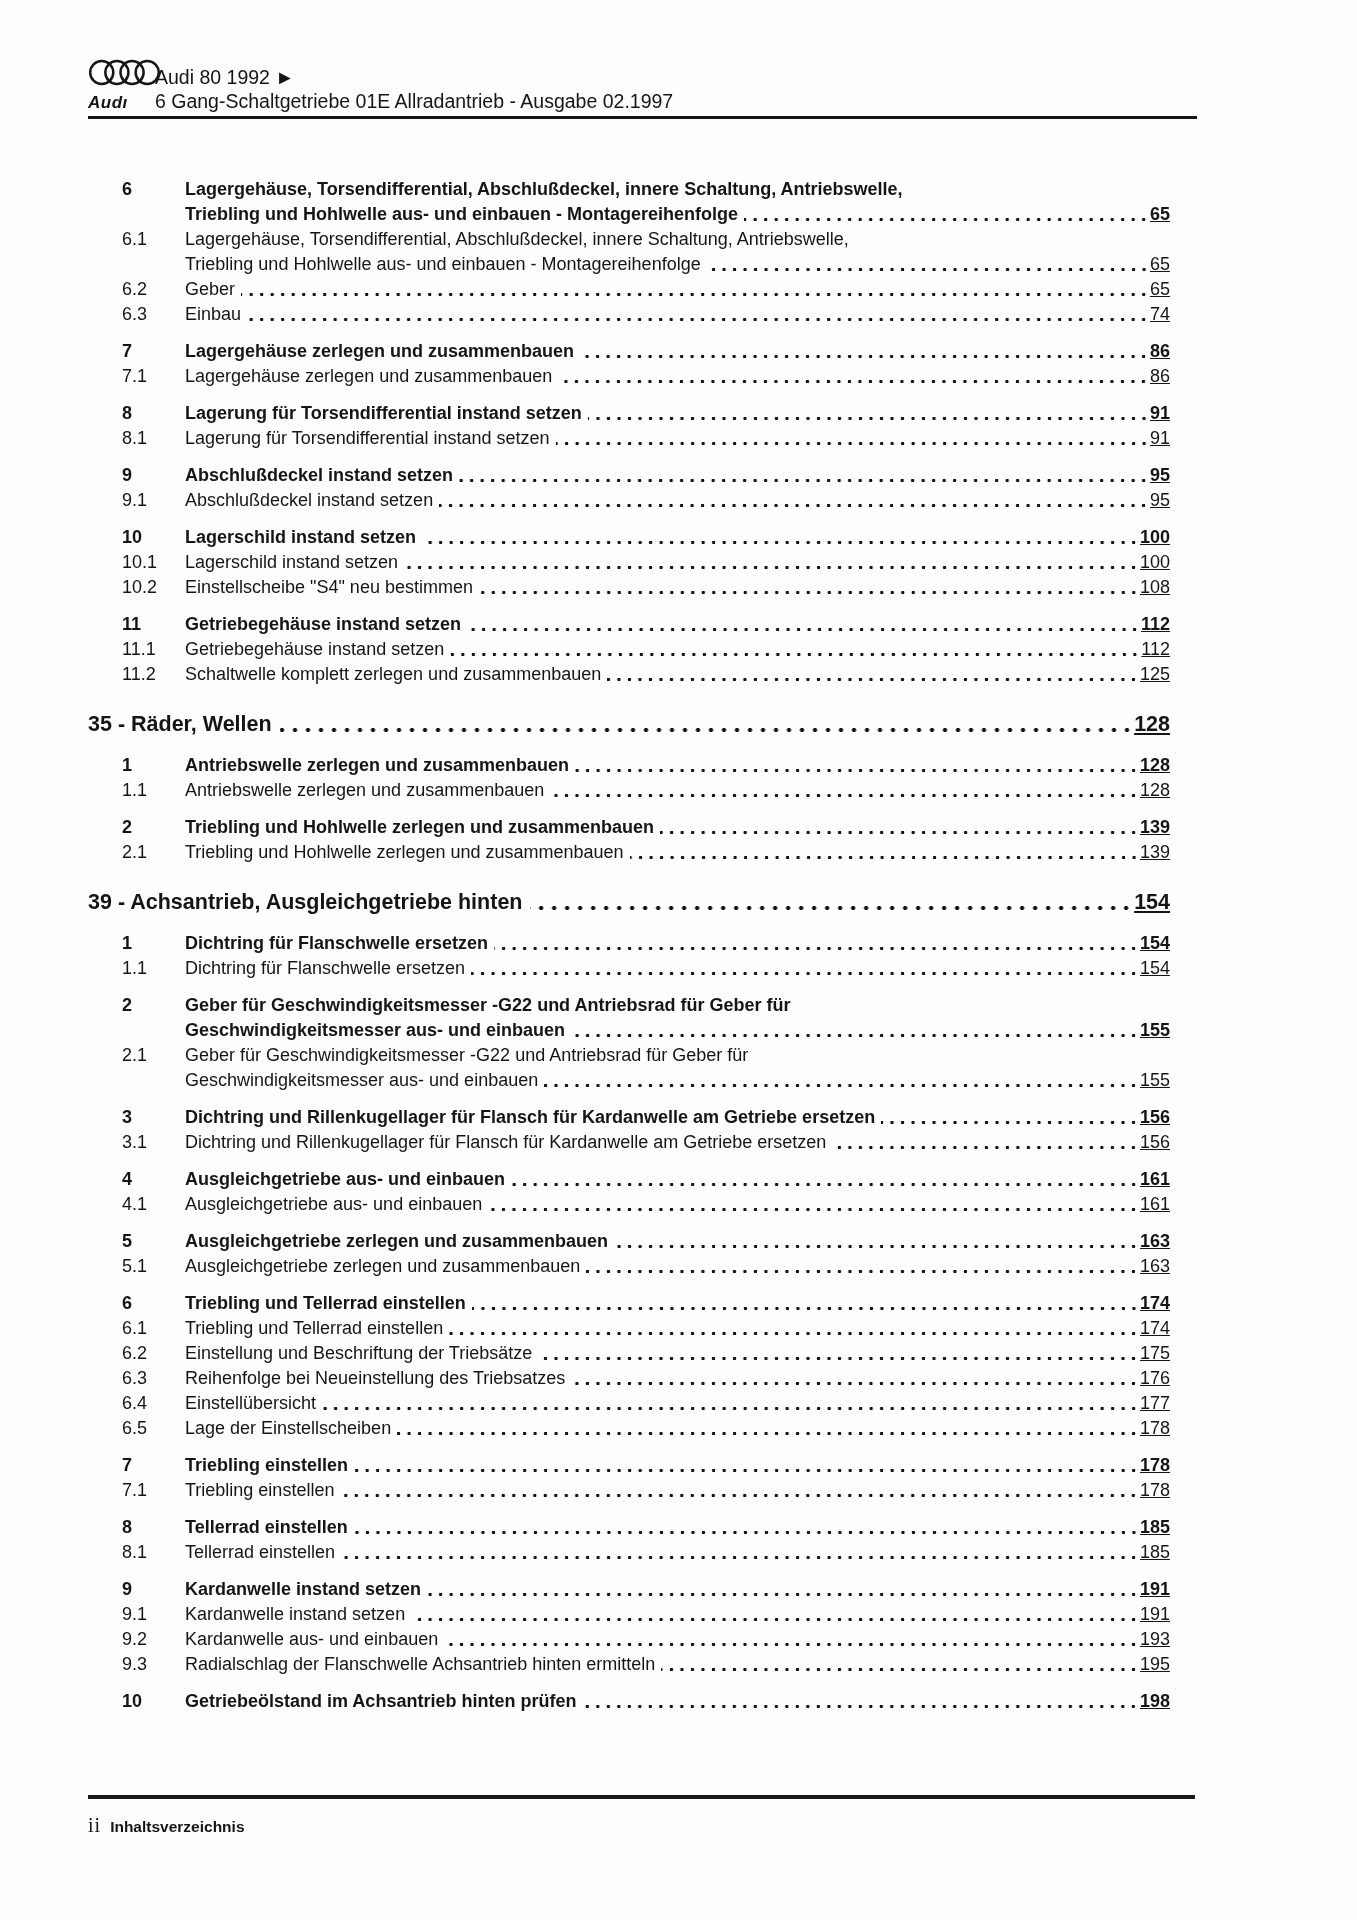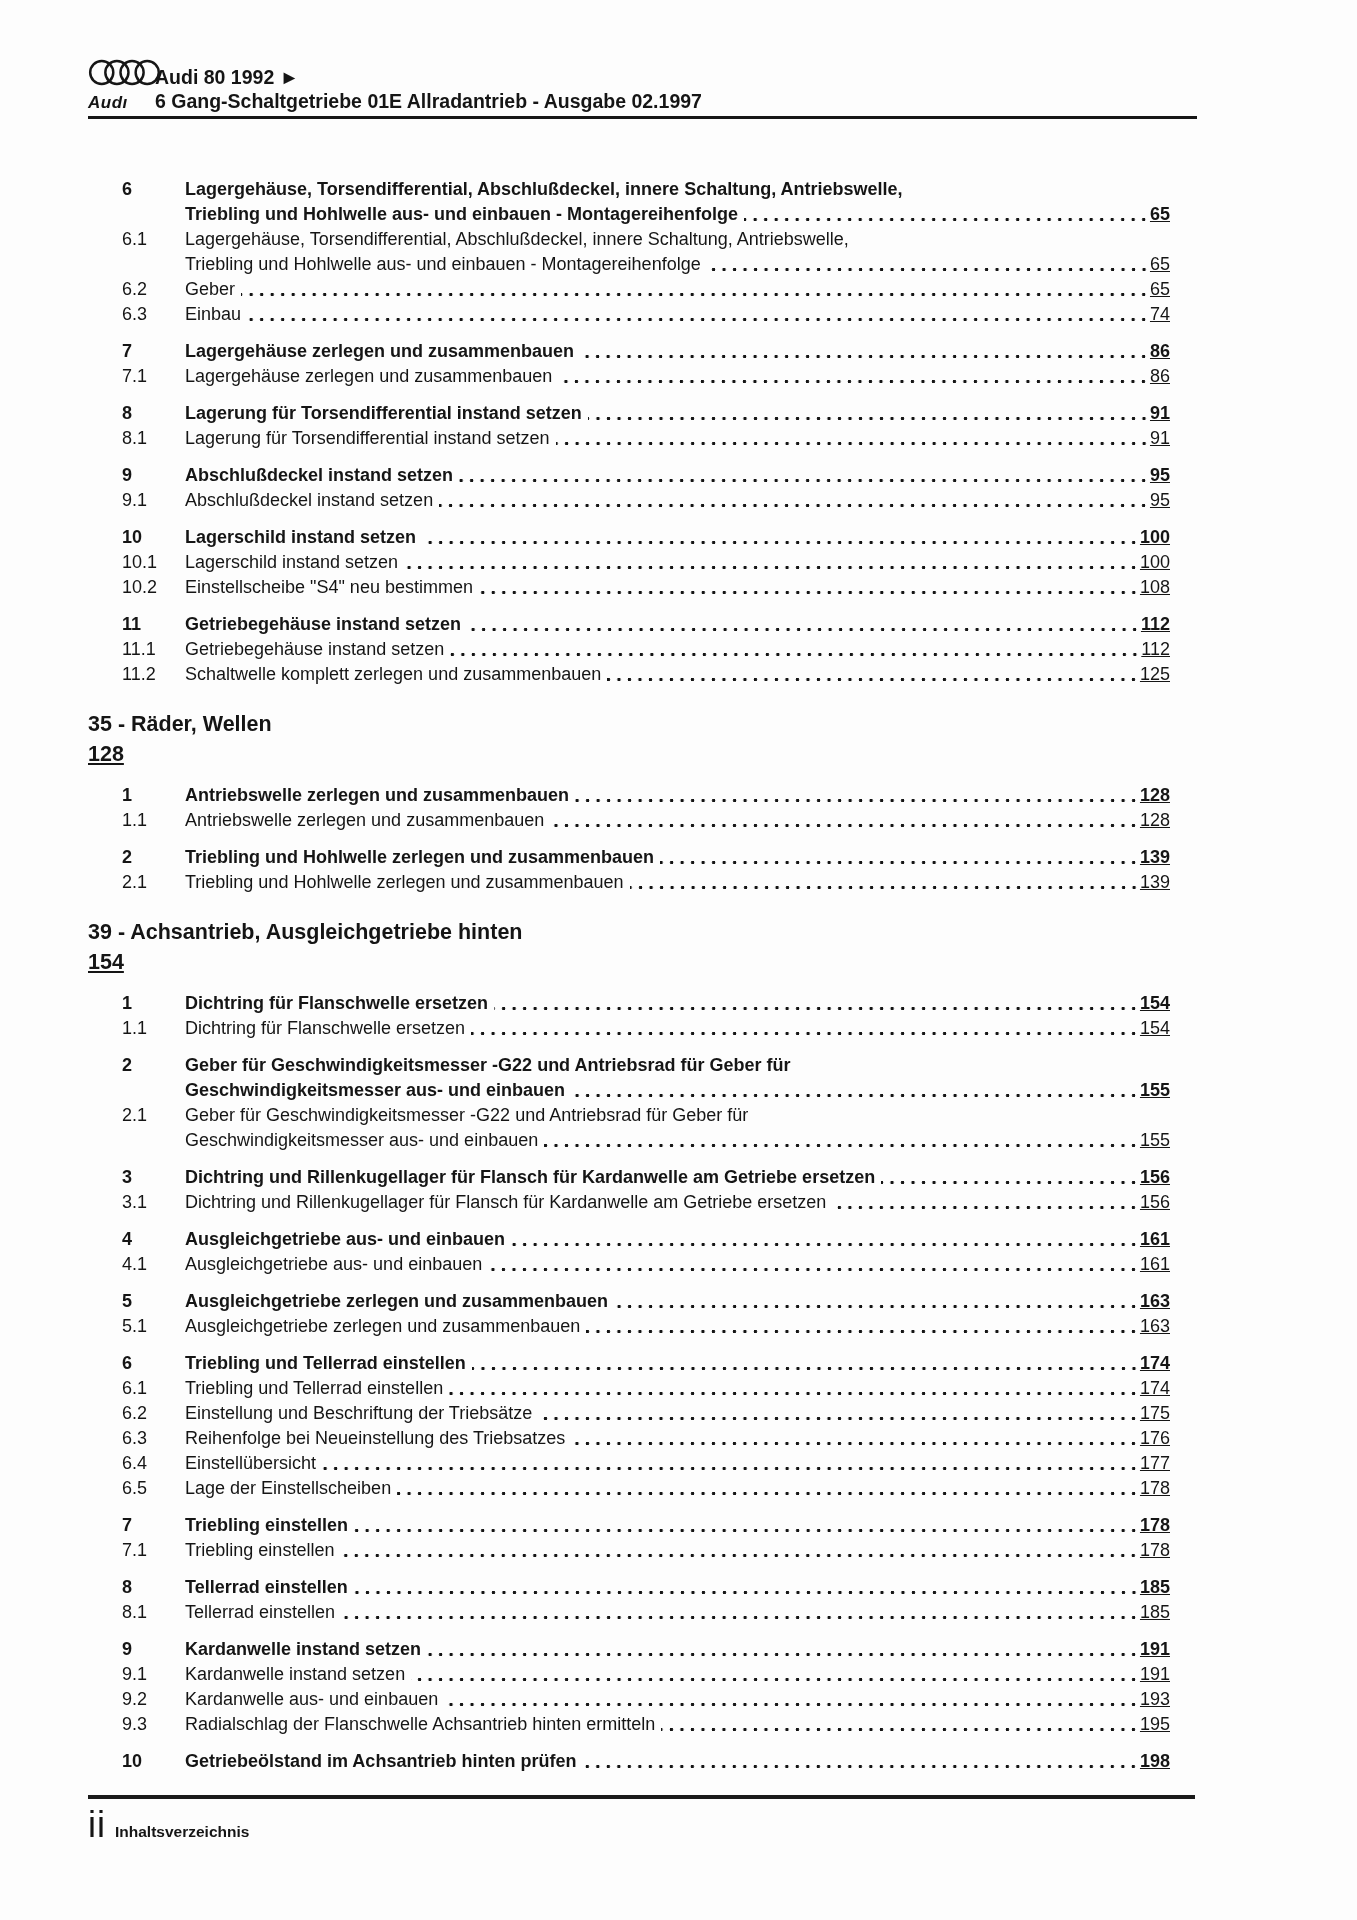--- a/index.html
+++ b/index.html
@@ -10,55 +10,55 @@
     overflow:hidden;
   }
   .content { margin-left:88px; width:1109px; }
 
   
   .header { padding-top:57px; }
   .hrow { display:flex; align-items:flex-end; }
   .hleft { width:67px; flex:none;font-style:italic; }
   .rings { display:block; margin-bottom:1px; }
   .wordmark { font-weight:bold; font-size:17px; letter-spacing:0.5px; line-height:20px; }
-  .hline { font-size:19.5px; font-weight:bold; line-height:24px; white-space:nowrap; }
+  .hline { font-size:19.5px; font-weight:normal; line-height:24px; white-space:nowrap; }
   .hrule { border-bottom:3px solid #161616; padding-top:3px; }
 
   
   .toc { margin-top:58px; padding-right:27px; }
   .entry { display:flex; margin-left:34px; font-size:18px; line-height:25px; }
   .entry.main { font-weight:bold; margin-top:12px; }
   .toc > .entry:first-child { margin-top:0; }
   .chapter + .entry.main { margin-top:2px; }
   .num { width:63px; flex:none; }
   .ebody { flex:1 1 auto; min-width:0; }
   .lastline { display:flex; }
   .lastline .ttl { flex:0 0 auto; white-space:nowrap; }
   .leader {
     flex:1 1 auto; min-width:18px; margin:0 1px 0 6px;
     background-image:radial-gradient(circle, #151515 1.55px, rgba(0,0,0,0) 2px);
     background-size:10.5px 5px; background-repeat:repeat-x;
     background-position:right bottom 5px;
   }
   .pnum { flex:0 0 auto;text-decoration:underline; }
 
-  .chapter { display:flex; font-size:21.5px; font-weight:bold; line-height:30px; margin-top:22px; margin-bottom:14px;flex-direction:column; }
+  .chapter { display:flex; font-size:21.5px; font-weight:bold; line-height:30px; margin-top:22px; margin-bottom:14px; }
   .chapter .ttl { flex:0 0 auto; white-space:nowrap; }
   .chapter .leader {
     background-image:radial-gradient(circle, #111 1.9px, rgba(0,0,0,0) 2.3px);
     background-size:13px 6px; background-position:right bottom 6px; margin-left:8px;
   }
 
   
   .footer {
     position:absolute; left:88px; top:1795px; width:1107px;
     border-top:4px solid #1a1a1a; padding-top:11px;
   }
   .frow { display:flex; align-items:baseline; }
-  .roman { font-size:36px; line-height:30px; letter-spacing:1px; }
+  .roman { font-size:20px; line-height:30px; letter-spacing:1px;font-family:Liberation Serif, serif; }
   .flabel { font-size:15.5px; margin-left:9px;font-weight:bold; }
 </style>
 </head>
 <body>
 
 <div class="page">
   <div class="content">
     <header class="header">
       <div class="hrow">
         <span class="hleft">

